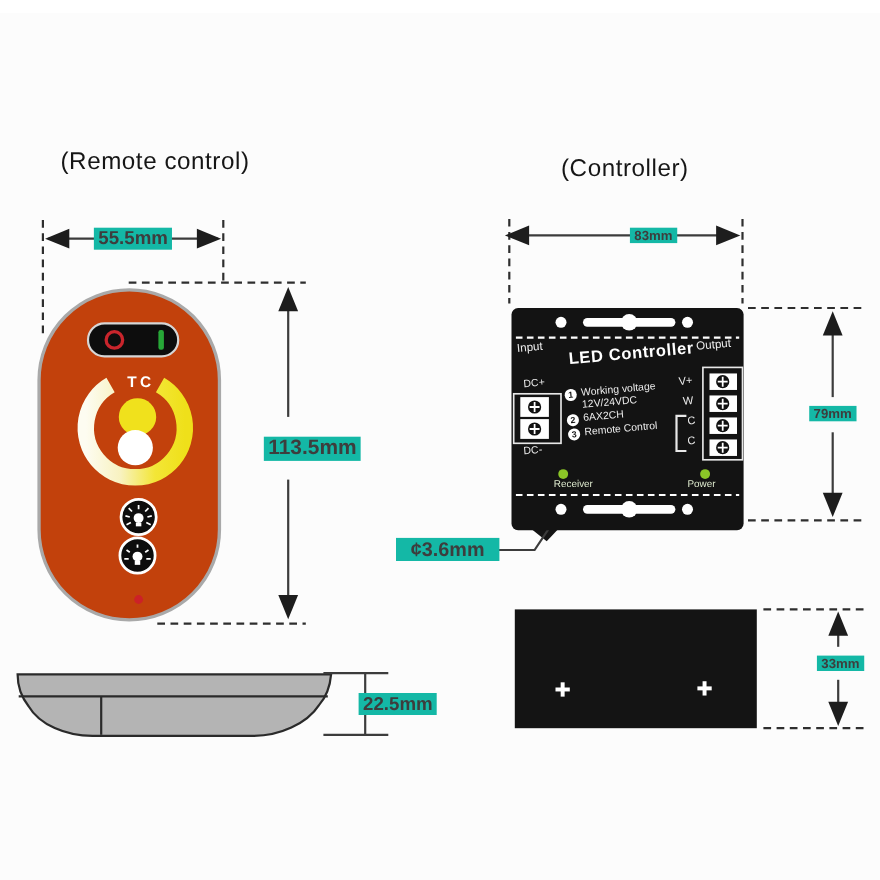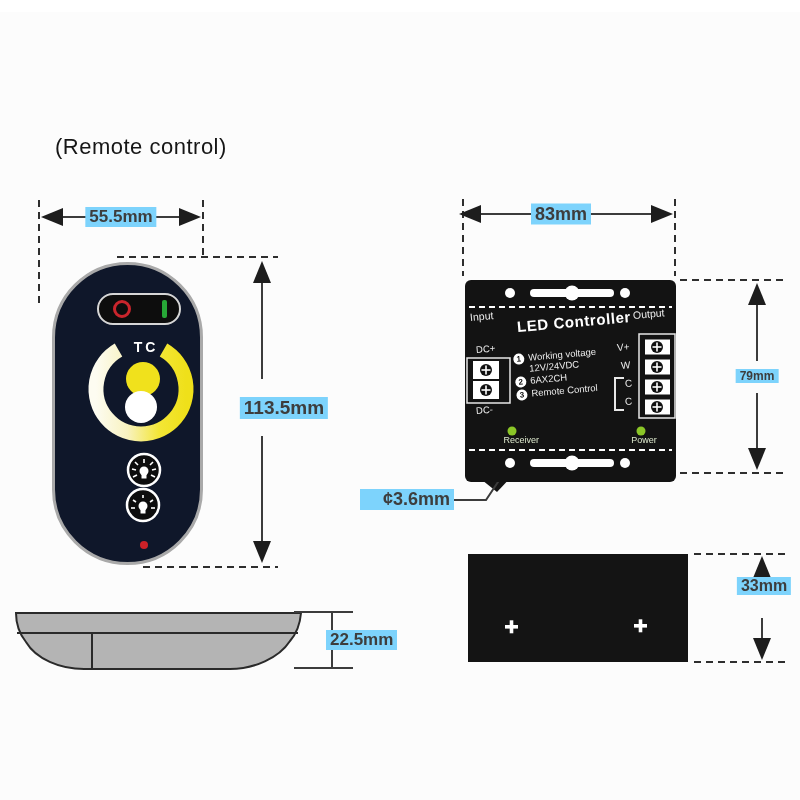--- a/index.html
+++ b/index.html
@@ -1,24 +1,24 @@
 <!DOCTYPE html>
 <html><head>
 <meta charset="utf-8">
 <style>
   html,body{margin:0;padding:0;}
   body{font-family:"Liberation Sans",sans-serif;background:#ffffff;}
   #canvas{position:relative;width:800px;height:800px;background:#fcfcfc;overflow:hidden;margin-top:12px;}
   #linework{position:absolute;left:0;top:0;}
   .section-title{position:absolute;font-size:22px;color:#161616;letter-spacing:0.5px;}
-  .dim-label{position:absolute;font-weight:bold;color:#3d3d3d;background:#7dd3fc;padding:0 4px;white-space:nowrap;}
+  .dim-label{position:absolute;font-weight:bold;color:#3d3d3d;background:#14b8a6;padding:0 4px;white-space:nowrap;}
   .center{transform:translate(-50%,-50%);}
   
-  #remote-body{position:absolute;left:52px;top:250px;width:151px;height:303px;
-    background:#0f172a;border:3px solid #a9a9a9;border-radius:86px;box-sizing:border-box;}
+  #remote-body{position:absolute;left:34px;top:250px;width:167px;height:303px;
+    background:#c2410c;border:3px solid #a9a9a9;border-radius:86px;box-sizing:border-box;}
   #power-pill{position:absolute;left:42px;top:28px;width:84px;height:32px;border:2px solid #d6d6d6;
     border-radius:17px;background:#0d0d0d;box-sizing:border-box;}
   #power-off{position:absolute;left:14px;top:5px;width:12px;height:12px;border:3.5px solid #c9252c;border-radius:50%;}
   #power-on{position:absolute;left:63px;top:5px;width:5px;height:18px;background:#27a737;border-radius:2px;}
   #tc-label{position:absolute;left:56px;top:74px;width:70px;text-align:center;color:#ffffff;
     font-weight:bold;font-size:14px;letter-spacing:3px;}
   .remote-svg{position:absolute;left:-3px;top:-3px;}
   
   #controller-body{position:absolute;left:465px;top:268px;width:211px;height:202px;background:#131313;border-radius:6px;}
   .ctl-text{position:absolute;color:#ececec;white-space:nowrap;}
@@ -28,21 +28,21 @@
   #ctl-output{left:168px;top:29px;font-size:10.5px;}
   #ctl-dcplus{left:11px;top:64px;font-size:9.5px;}
   #ctl-dcminus{left:11px;top:125px;font-size:9.5px;}
   #spec-list{position:absolute;left:50px;top:74px;width:118px;}
   .spec-row{display:flex;align-items:flex-start;margin-bottom:2px;}
   .spec-num{flex:0 0 auto;width:11px;height:11px;border-radius:50%;background:#ffffff;color:#111111;
     font-size:8px;font-weight:bold;line-height:11px;text-align:center;margin-right:4px;margin-top:0px;}
   .spec-text{color:#ececec;font-size:9.5px;line-height:10.5px;}
   .term-label{position:absolute;color:#ececec;font-size:10px;}
   #led-receiver-label{left:26px;top:155px;width:48px;text-align:right;font-size:9px;color:#dde9cd;}
-  #led-power-label{left:160px;top:155px;width:38px;text-align:center;font-size:9px;color:#dde9cd;}
+  #led-power-label{left:160px;top:155px;width:38px;font-size:9px;color:#dde9cd;}
   
   #controller-side{position:absolute;left:468px;top:542px;width:220px;height:108px;background:#141414;}
 </style>
 </head>
 <body>
 
 <div id="canvas">
 
   <svg id="linework" width="800" height="800" viewBox="0 0 800 800">
     <defs>
@@ -105,28 +105,29 @@
       <line x1="694" y1="542" x2="790" y2="542" stroke-dasharray="7 5"></line>
       <line x1="694" y1="650" x2="790" y2="650" stroke-dasharray="7 5"></line>
     </g>
     <line x1="762" y1="549" x2="762" y2="576" stroke="#3c3c3c" stroke-width="2"></line>
     <line x1="762" y1="606" x2="762" y2="643" stroke="#3c3c3c" stroke-width="2"></line>
     <polygon points="762,544 753,566 771,566" fill="#1d1d1d"></polygon>
     <polygon points="762,648 753,626 771,626" fill="#1d1d1d"></polygon>
   </svg>
 
   <div class="section-title" style="left:55px;top:122px;">(Remote control)</div>
+  <div class="section-title" style="left:510px;top:128px;">(Controller)</div>
 
   <div class="dim-label center" style="left:121px;top:205px;font-size:17px;">55.5mm</div>
   <div class="dim-label center" style="left:284px;top:396px;font-size:19px;">113.5mm</div>
   <div class="dim-label" style="left:326px;top:618px;font-size:17px;">22.5mm</div>
-  <div class="dim-label center" style="left:561px;top:202px;font-size:18px;">83mm</div>
+  <div class="dim-label center" style="left:594px;top:202px;font-size:12px;">83mm</div>
   <div class="dim-label center" style="left:757px;top:364px;font-size:12px;">79mm</div>
-  <div class="dim-label" style="left:360px;top:477px;width:86px;text-align:right;font-size:18px;">¢3.6mm</div>
-  <div class="dim-label center" style="left:764px;top:574px;font-size:16px;">33mm</div>
+  <div class="dim-label" style="left:360px;top:477px;width:86px;text-align:center;font-size:18px;">¢3.6mm</div>
+  <div class="dim-label center" style="left:764px;top:591px;font-size:12px;">33mm</div>
 
   <div id="remote-body">
     <div id="power-pill">
       <div id="power-off"></div>
       <div id="power-on"></div>
     </div>
     <div id="tc-label">TC</div>
     <svg class="remote-svg" width="167" height="303" viewBox="0 0 167 303">
 
       <path d="M 111.5 88 A 45 45 0 1 1 66.5 88" fill="none" stroke="url(#ringGrad)" stroke-width="15"></path>

